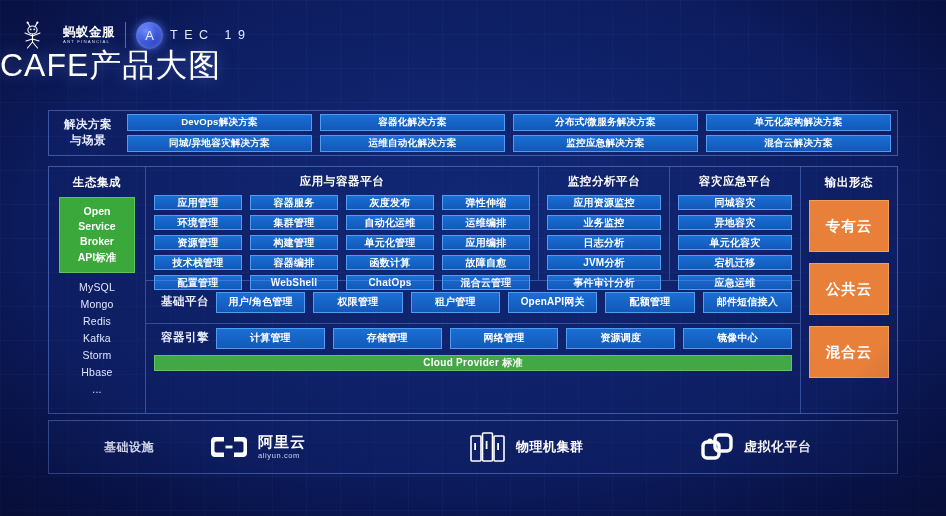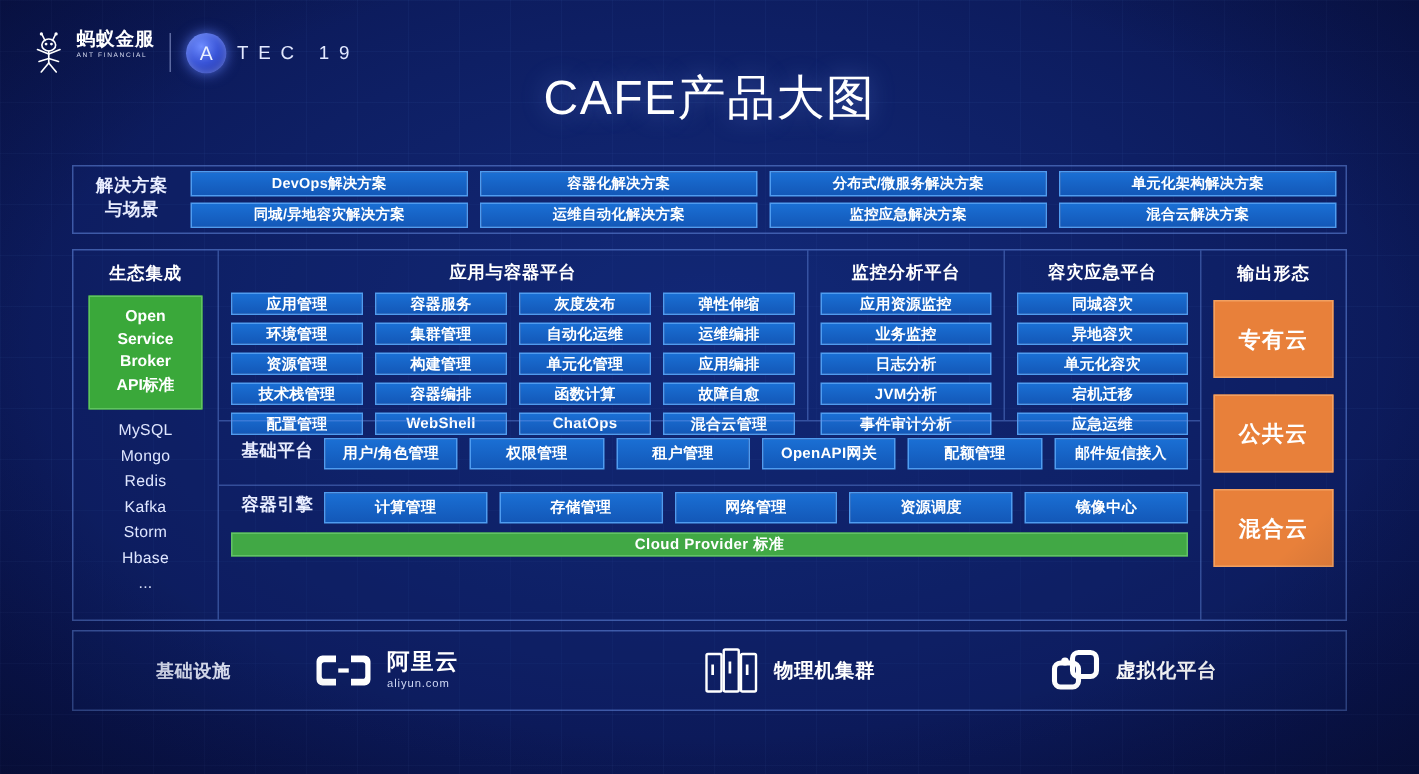--- a/index.html
+++ b/index.html
@@ -29,39 +29,38 @@
     background: radial-gradient(ellipse 820px 470px at 50% 45%, rgba(0,0,0,0) 55%, rgba(4,8,34,0.75) 100%);
     pointer-events: none;
   }
 
   
   .brand {
     position: absolute; left: 20px; top: 20px;
     display: flex; align-items: center; gap: 10px;
     z-index: 5;
   }
-  .ant-logo { display: flex; align-items: flex-start; gap: 5px; }
+  .ant-logo { display: flex; align-items: center; gap: 17px; }
   .ant-mark { width: 26px; height: 30px; }
   .ant-words { display: flex; flex-direction: column; line-height: 1; }
   .ant-cn { font-size: 12.5px; font-weight: 700; letter-spacing: .5px; color: #fff; }
   .ant-en { font-size: 4.4px; letter-spacing: 1.1px; color: #d8ddf2; margin-top: 2px; }
   .brand-div { width: 1px; height: 26px; background: rgba(190,205,255,.45); }
   .atec { display: flex; align-items: center; gap: 7px; }
   .atec-badge {
     width: 27px; height: 27px; border-radius: 50%;
     background: radial-gradient(circle at 38% 33%, #6f8dff 0%, #3a55d8 45%, #1b2a96 100%);
     box-shadow: 0 0 9px rgba(96,128,255,.8), inset 0 0 6px rgba(180,200,255,.5);
     display: flex; align-items: center; justify-content: center;
     font-size: 13px; color: #eaf0ff;
   }
   .atec-text { font-size: 12.5px; letter-spacing: 6.5px; color: #e3e9ff; }
 
   .page-title {
     position: absolute; top: 44px; left: 0; right: 0;
-    text-align: center;
     font-size: 32px; font-weight: 400; letter-spacing: 1px;
     color: #ffffff;
     text-shadow: 0 0 16px rgba(120,160,255,.45);
     z-index: 5;
   }
 
   
   .panel {
     border: 1px solid rgba(110,150,235,.50);
     background: rgba(16,36,110,.30);

